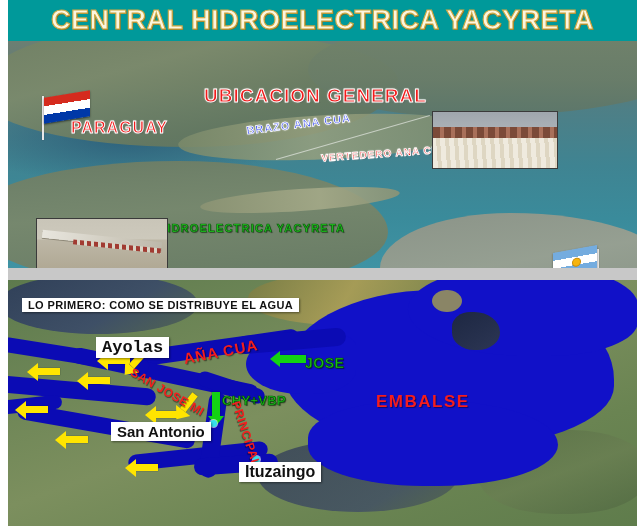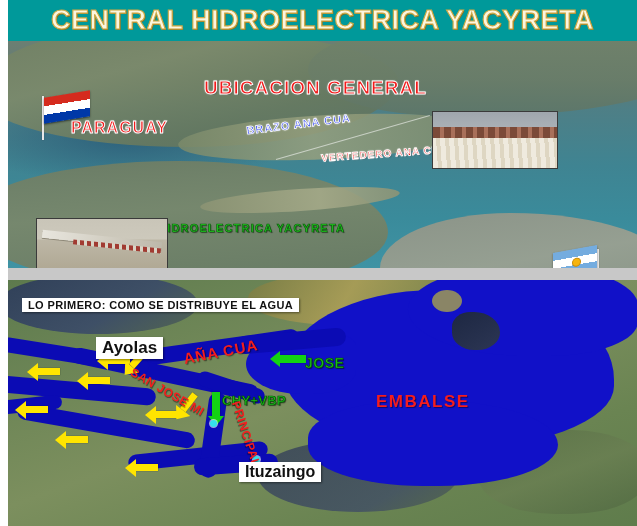--- a/index.html
+++ b/index.html
@@ -83,29 +83,29 @@
 
   
   .lab{position:absolute;white-space:nowrap;font-weight:bold;font-family:"Liberation Sans",sans-serif;}
 
   .lab-red-out{color:#f21b1b;-webkit-text-stroke:.9px #ffffff;text-shadow:0 0 2px #fff,1px 1px 1px rgba(0,0,0,.35);}
   .lab-blue-out{color:#1b32f2;-webkit-text-stroke:.8px #ffffff;text-shadow:0 0 2px #fff;}
   .lab-green-out{color:#17c117;-webkit-text-stroke:.7px #0a4d0a;text-shadow:1px 1px 1px rgba(0,0,0,.5);}
   .lab-red-plain{color:#f51d1d;text-shadow:1px 1px 1px rgba(0,0,0,.45);}
   .lab-boxed{background:#ffffff;color:#111111;padding:1px 6px;box-shadow:1px 1px 2px rgba(0,0,0,.45);}
 
-  #lbl-ubicacion{left:196px;top:36px;font-size:19px;letter-spacing:1px;}
+  #lbl-ubicacion{left:196px;top:44px;font-size:19px;letter-spacing:1px;}
   #lbl-paraguay{left:63px;top:78px;font-size:16px;letter-spacing:1px;}
   #lbl-brazo{left:238px;top:77px;font-size:11px;letter-spacing:1px;transform:rotate(-7deg);}
   #lbl-vertedero{left:313px;top:107px;font-size:10px;letter-spacing:1px;transform:rotate(-4deg);}
   #lbl-central-top{left:85px;top:181px;font-size:11px;letter-spacing:1.2px;
     color:#1fcc1f;-webkit-text-stroke:.7px #0c5e0c;text-shadow:1px 1px 1px rgba(0,0,0,.5);}
 
   #lbl-lo-primero{left:14px;top:18px;font-size:11px;letter-spacing:.4px;}
-  #lbl-ayolas{left:88px;top:57px;font-size:17px;}
+  #lbl-ayolas{left:88px;top:57px;font-size:17px;font-family:Liberation Mono, monospace;}
   #lbl-anacua{left:175px;top:63px;font-size:15px;letter-spacing:1px;transform:rotate(-11deg);}
   #lbl-vbac{left:297px;top:75px;font-size:14px;letter-spacing:.5px;}
   #lbl-embalse{left:368px;top:112px;font-size:17px;letter-spacing:1.5px;}
   #lbl-sanjose{left:118px;top:105px;font-size:12px;letter-spacing:.5px;transform:rotate(30deg);}
   #lbl-chyvbp{left:214px;top:113px;font-size:13px;letter-spacing:.3px;}
   #lbl-sanantonio{left:103px;top:142px;font-size:15px;}
   #lbl-principal{left:204px;top:147px;font-size:12px;letter-spacing:.5px;transform:rotate(72deg);}
   #lbl-ituzaingo{left:231px;top:182px;font-size:16px;}
 
   
@@ -280,17 +280,18 @@
     <div class="dot" style="left:202px;top:140px;"></div>
     <div class="dot" style="left:245px;top:176px;"></div>
 
     <div class="lab lab-boxed" id="lbl-lo-primero">LO PRIMERO: COMO SE DISTRIBUYE EL AGUA</div>
     <div class="lab lab-boxed" id="lbl-ayolas">Ayolas</div>
     <div class="lab lab-red-plain" id="lbl-anacua">AÑA CUA</div>
     <div class="lab lab-green-out" id="lbl-vbac">JOSE</div>
     <div class="lab lab-red-plain" id="lbl-embalse">EMBALSE</div>
     <div class="lab lab-red-plain" id="lbl-sanjose">SAN JOSE MI</div>
     <div class="lab lab-green-out" id="lbl-chyvbp">CHY+VBP</div>
+    <div class="lab lab-boxed" id="lbl-sanantonio">San Antonio</div>
     <div class="lab lab-red-plain" id="lbl-principal">PRINCIPAL</div>
     <div class="lab lab-boxed" id="lbl-ituzaingo">Ituzaingo</div>
   </div>
 
 </div>
 
 </body></html>

